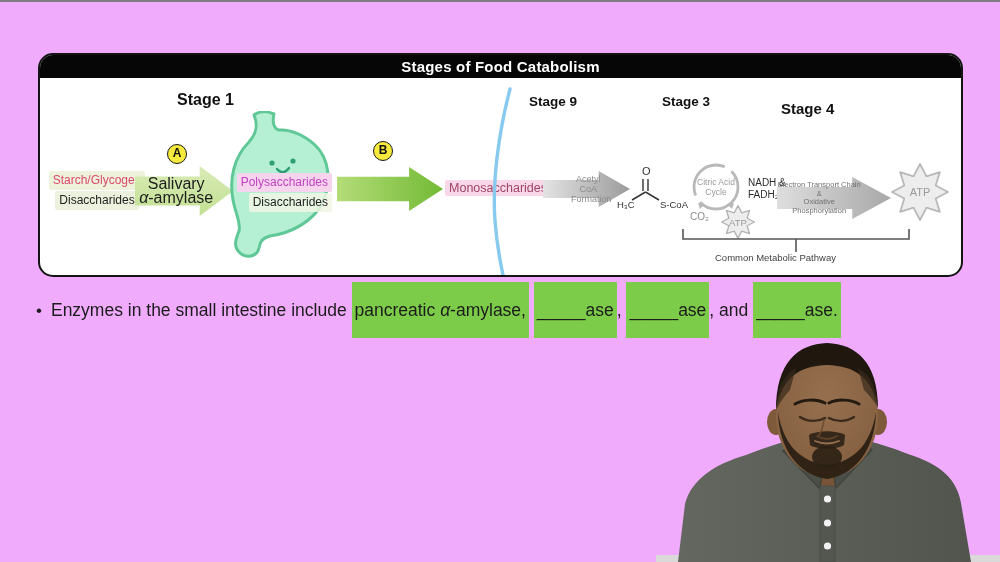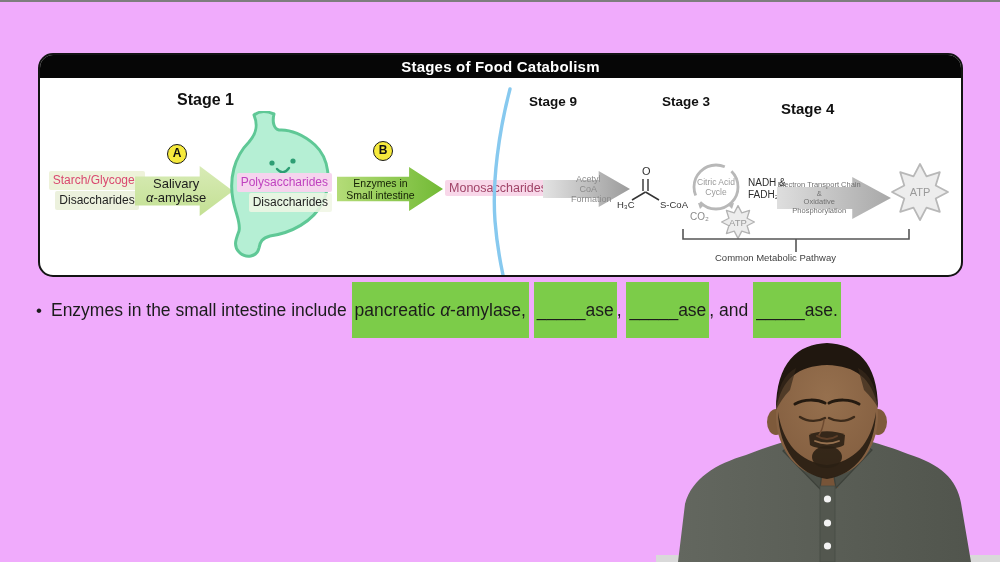--- a/index.html
+++ b/index.html
@@ -27,21 +27,21 @@
 
   .badge { width:20px; height:20px; border-radius:50%; background:#f6ea3c; border:1.6px solid #1a1a1a; color:#111; font-size:12px; font-weight:bold; text-align:center; line-height:17px; }
   #badge-a { left:127px; top:89px; }
   #badge-b { left:333px; top:86px; }
 
   .blockarrow { position:absolute; }
   .blockarrow .fill { position:absolute; inset:0; }
   .blockarrow .alabel { position:absolute; left:0; top:0; height:100%; width:76%; display:flex; flex-direction:column; justify-content:center; text-align:center; }
   #arrow-a { left:95px; top:111px; width:98px; height:50px; }
   #arrow-a .fill { background:linear-gradient(180deg,#d8ebb6,#c3e093); clip-path:polygon(0 21%,66% 21%,66% 0,100% 50%,66% 100%,66% 79%,0 79%); }
-  #arrow-a .alabel { font-size:13px; color:#1c1c1c; line-height:14px; width:84%; }
+  #arrow-a .alabel { font-size:16px; color:#1c1c1c; line-height:14px; width:84%; }
   #arrow-b { left:297px; top:112px; width:106px; height:44px; }
   #arrow-b .fill { background:linear-gradient(90deg,#b4dc78,#72ba35); clip-path:polygon(0 22%,68% 22%,68% 0,100% 50%,68% 100%,68% 78%,0 78%); }
   #arrow-b .alabel { font-size:10.5px; color:#142005; line-height:12px; width:82%; }
   #arrow-acetyl { left:503px; top:116px; width:87px; height:36px; }
   #arrow-acetyl .fill { background:linear-gradient(90deg,#e3e3e3,#9b9b9b); clip-path:polygon(0 25%,64% 25%,64% 0,100% 50%,64% 100%,64% 75%,0 75%); }
   #arrow-acetyl .alabel { font-size:9px; color:#8b8b8b; line-height:10px; width:72%;padding-left:28px; }
   #arrow-etc { left:737px; top:122px; width:114px; height:42px; }
   #arrow-etc .fill { background:linear-gradient(90deg,#dedede,#a8a8a8); clip-path:polygon(0 24%,66% 24%,66% 0,100% 50%,66% 100%,66% 76%,0 76%); }
   #arrow-etc .alabel { font-size:7.5px; color:#6f6f6f; line-height:8.5px; width:74%; }
 
@@ -121,24 +121,20 @@
       </svg>
     </div>
     <div id="stomach-labels" class="abs">
       <span class="lbl poly">Polysaccharides</span><br>
       <span class="lbl disac2">Disaccharides</span>
     </div>
 
     <div id="badge-b" class="abs badge">B</div>
     <div id="arrow-b" class="blockarrow">
       <div class="fill"></div>
-      <div class="alabel">
-        <span>Enzymes in</span>
-        <span>Small intestine</span>
-      </div>
     </div>
 
     <div id="mono" class="abs">
       <span class="lbl mono-lbl">Monosaccharides</span>
     </div>
 
     <svg id="blue-curve" class="abs" width="34" height="192" viewBox="0 0 34 192">
       <path d="M 24 3 C 13 45 6 95 9 135 C 11 160 14 175 17 189" fill="none" stroke="#87c9ef" stroke-width="3.4" stroke-linecap="round"></path>
     </svg>
 

